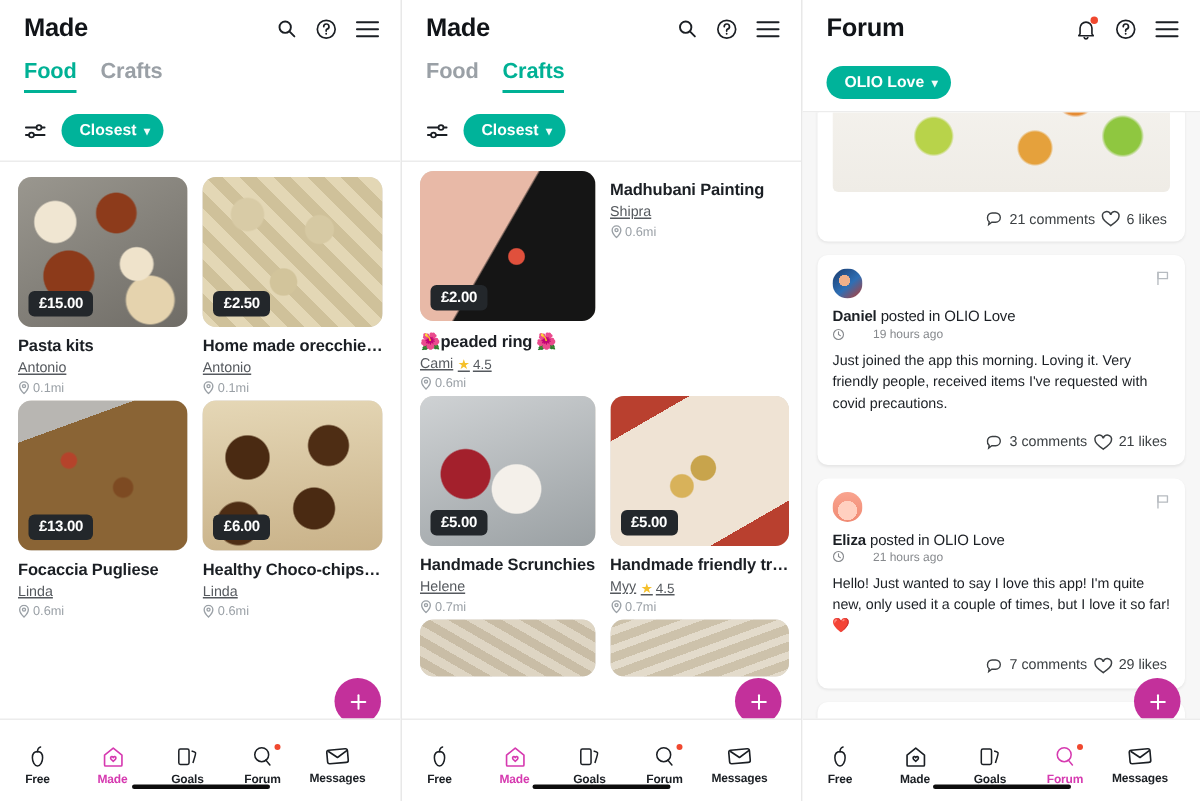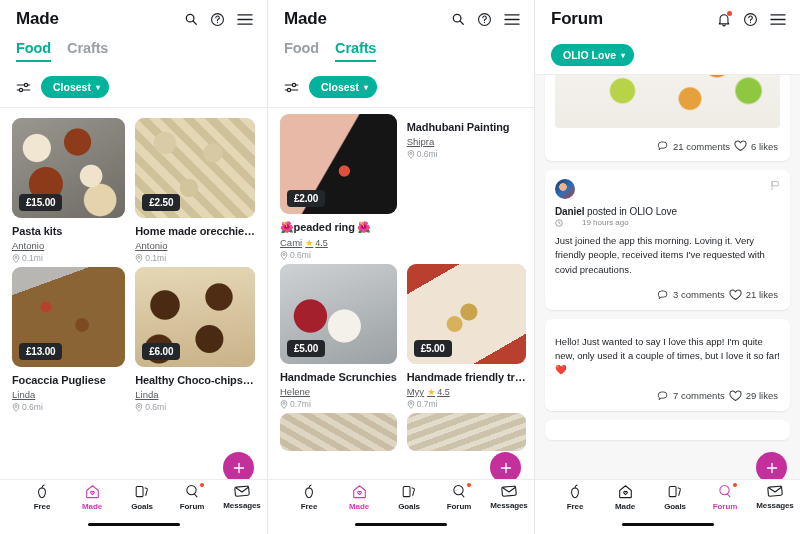--- a/index.html
+++ b/index.html
@@ -147,22 +147,22 @@
     display: flex; align-items: center; justify-content: center;
     color: #fff;
   }
   .fab svg { display:block; }
 
   
   .botnav {
     position: absolute; left: 0; right: 0; bottom: 0;
     height: 55px; background: #fff;
     border-top: 1px solid #ececec;
-    display: flex; align-items: flex-start; justify-content: flex-end;
-    padding-top: 4px;
+    display: flex; align-items: flex-start; justify-content: flex-start;
+    padding-top: 17px;
   }
   .nav-item { display: flex; flex-direction: column; align-items: center; gap: 3px; width: 50px; position: relative; }
   .nav-label { font-size: 8px; font-weight: bold; color: #1b1f24; letter-spacing: -0.1px; }
   .nav-item.active .nav-label { color: #d63ab0; }
   .nav-item .dot {
     position: absolute; top: -1px; right: 13px;
     width: 4px; height: 4px; border-radius: 50%; background: #f0482f;
   }
   .homebar {
     position: absolute; left: 50%; transform: translateX(-50%); bottom: 8px;
@@ -690,20 +690,43 @@
                 <svg width="13" height="12" viewBox="0 0 18 16" fill="none" stroke="#3c4043" stroke-width="1.4">
                   <path d="M9 14.2C4.2 11 1.4 8.7 1.4 5.8A3.6 3.6 0 0 1 9 4.2a3.6 3.6 0 0 1 7.6 1.6c0 2.9-2.8 5.2-7.6 8.4z"></path>
                 </svg>
               </span>
             <span>21 likes</span>
           </span>
         </div>
       </div>
 
       <div class="post">
+        <div class="post-head">
+          <div class="avatar av-eliza"></div>
+          <div class="post-meta">
+            <div class="post-author">
+              <b>Eliza</b><span> posted in OLIO Love</span>
+            </div>
+            <div class="post-time">
+              <span class="icn">
+                  <svg width="8" height="8" viewBox="0 0 14 14" fill="none" stroke="#86898d" stroke-width="1.3">
+                    <circle cx="7" cy="7" r="5.8"></circle>
+                    <path d="M7 3.8V7l2.2 1.5" stroke-linecap="round"></path>
+                  </svg>
+                </span>
+              <span>21 hours ago</span>
+            </div>
+          </div>
+          <span class="flag icn">
+              <svg width="10" height="11" viewBox="0 0 14 16" fill="none" stroke="#b6bbc0" stroke-width="1.3" stroke-linejoin="round">
+                <path d="M2.6 1.6v13"></path>
+                <path d="M2.6 2.3h9.2v6.1H2.6z"></path>
+              </svg>
+            </span>
+        </div>
         <div class="post-text">Hello!  Just wanted to say I love this app!  I'm quite new, only used it a couple of times, but I love it so far! ❤️</div>
         <div class="post-actions">
           <span class="pa">
             <span class="icn">
                 <svg width="12" height="12" viewBox="0 0 18 18" fill="none" stroke="#3c4043" stroke-width="1.4">
                   <path d="M2 7.6a4.6 4.6 0 0 1 4.6-4.6h3.6A4.6 4.6 0 0 1 14.8 7.6 4.6 4.6 0 0 1 10.2 12.2H6.3L3.2 14.6l.5-2.7A4.6 4.6 0 0 1 2 7.6z"></path>
                 </svg>
               </span>
             <span>7 comments</span>
           </span>

